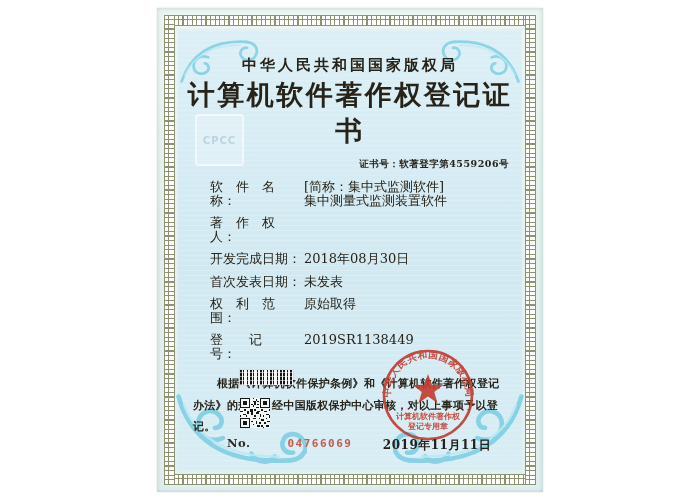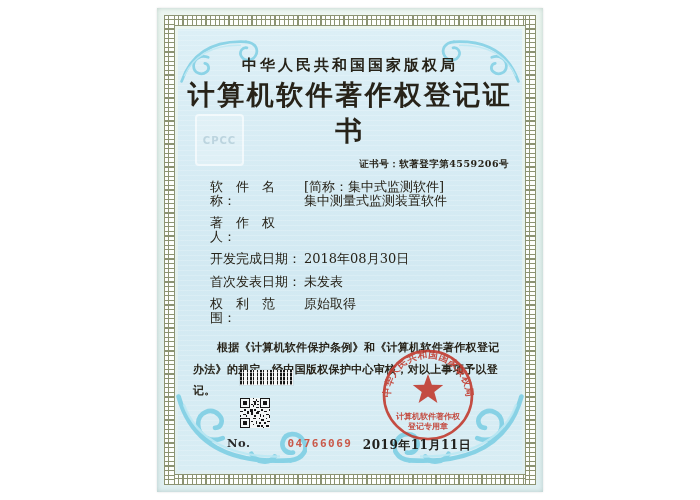--- a/index.html
+++ b/index.html
@@ -99,21 +99,21 @@
     position:absolute;left:70px;top:428px;font-size:11.5px;font-weight:bold;color:#2a2a2a;
     letter-spacing:.5px;
   }
   .serial .digits{
     color:#c9594a;font-family:"DejaVu Sans Mono","Liberation Mono",monospace;
     font-size:11px;letter-spacing:1.5px;margin-left:5px;padding-left:32px;
   }
   .seal{position:absolute;left:221px;top:337px;width:100px;height:100px;opacity:.9;}
   .seal svg{display:block;width:100%;height:100%;}
   .issue-date{
-    position:absolute;left:204px;top:429px;width:112px;text-align:center;
+    position:absolute;left:224px;top:429px;width:112px;text-align:center;
     font-size:12px;font-weight:bold;letter-spacing:.5px;color:#21201c;
   }
 </style>
 </head>
 <body>
 
 <div class="stage">
   <div class="certificate">
 
     <div class="m m-top"></div>
@@ -203,20 +203,26 @@
         <div class="frow">
           <span class="flabel">首次发表日期：</span>
           <span class="fvalue">
             <span>未发表</span>
           </span>
         </div>
         <div class="frow">
           <span class="flabel">权　利　范　围：</span>
           <span class="fvalue">
             <span>原始取得</span>
+          </span>
+        </div>
+        <div class="frow">
+          <span class="flabel">登　　记　　号：</span>
+          <span class="fvalue">
+            <span>2019SR1138449</span>
           </span>
         </div>
       </div>
 
       <p class="statement">根据《计算机软件保护条例》和《计算机软件著作权登记办法》的规定，经中国版权保护中心审核，对以上事项予以登记。</p>
     </div>
 
     <div class="barcode2d"></div>
     <div class="qrcode">
       <svg viewBox="0 0 21 21" shape-rendering="crispEdges">

